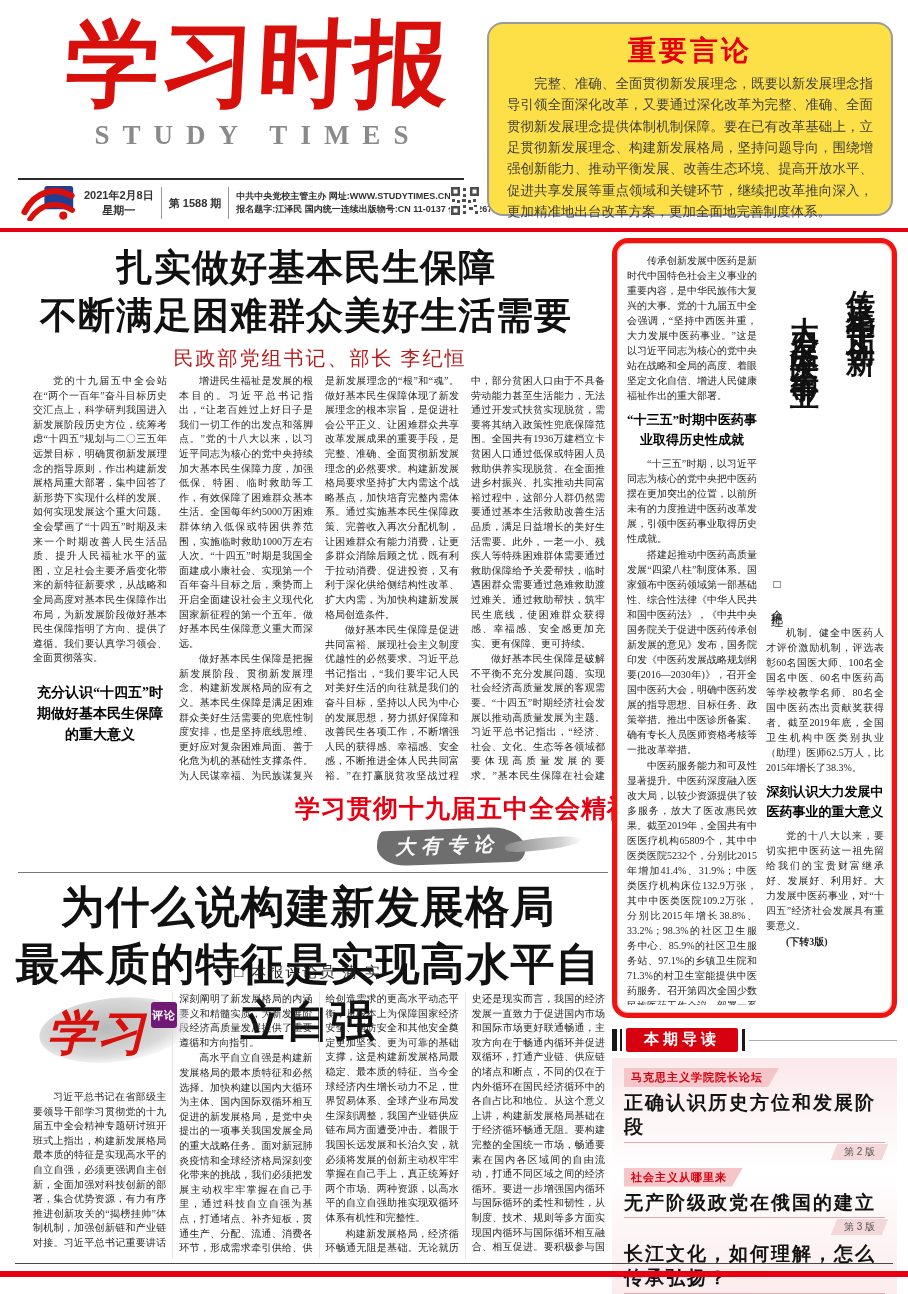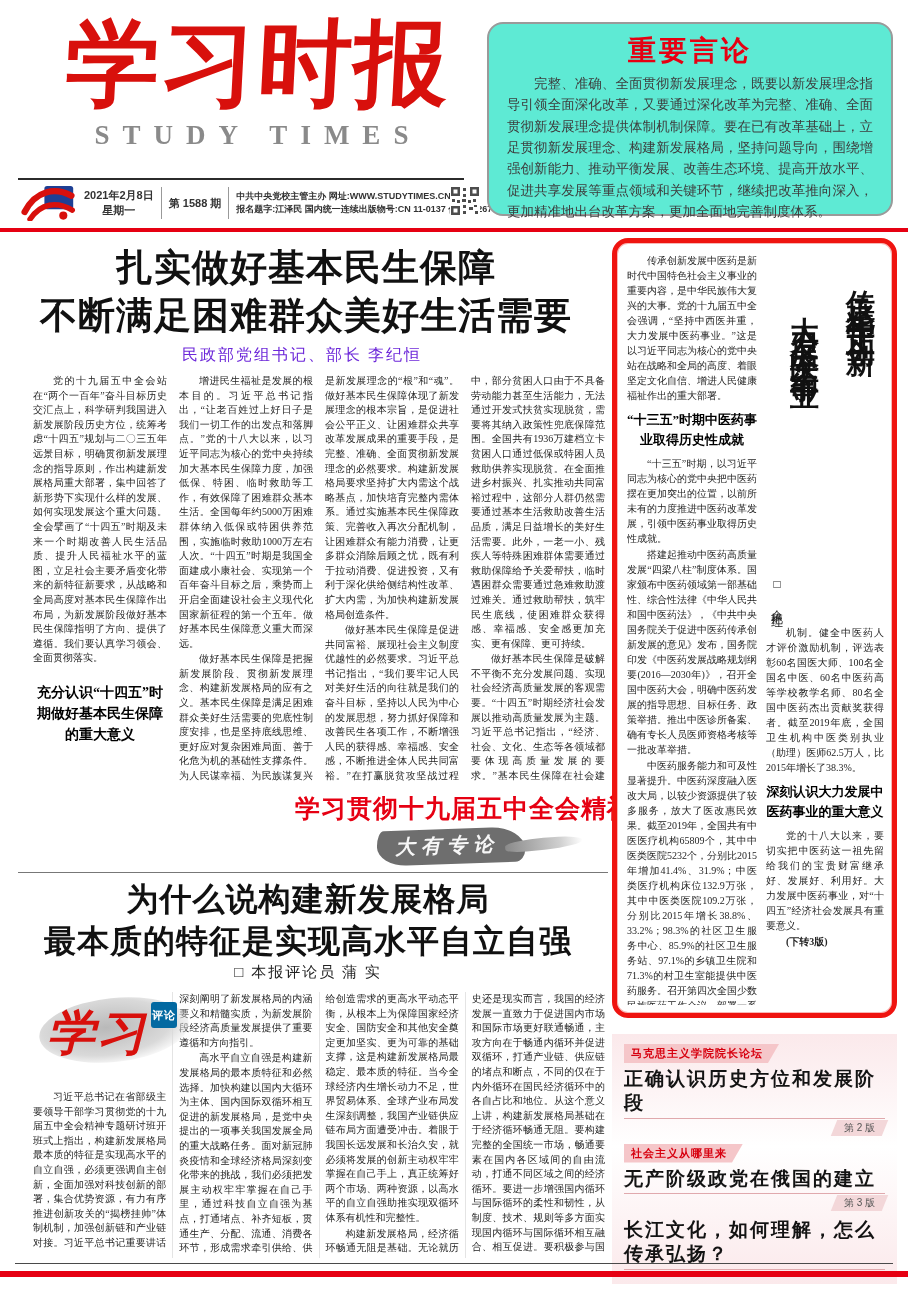--- a/index.html
+++ b/index.html
@@ -17,33 +17,33 @@
              display:flex; align-items:center; font-family:"Liberation Sans",sans-serif; }
   .sy-logo { width:56px; height:36px; margin-right:8px; flex:none; }
   .datecell { text-align:center; font-size:11px; font-weight:bold; color:#333; line-height:1.4; flex:none; }
   .vsep { width:1px; height:32px; background:#999; margin:0 7px; flex:none; }
   .issuecell { font-size:11px; font-weight:bold; color:#333; white-space:nowrap; flex:none; }
   .pubcell { font-size:9px; font-weight:bold; color:#333; line-height:1.5; white-space:nowrap; flex:none; }
   .qr { position:absolute; left:450px; top:186px; width:30px; height:30px; }
 
   
   .remarks { position:absolute; left:487px; top:22px; width:406px; height:194px;
-             border:2px solid #9a9a9a; border-radius:16px; padding:8px 18px 6px; background:#5eead4; }
+             border:2px solid #9a9a9a; border-radius:16px; padding:8px 18px 6px; background:#fde047; }
   .remarks-title { text-align:center; color:#e60012; font-size:28px; font-weight:bold;
                    letter-spacing:3px; font-family:"Liberation Sans",sans-serif; }
   .remarks-body { margin-top:3px; font-size:13.5px; line-height:1.58; color:#3d3d3d;
                   text-align:justify; text-indent:2em; }
 
   .toprule { position:absolute; left:0; top:228px; width:908px; height:4px; background:#e60012; }
 
   
   .h1 { position:absolute; left:8px; top:244px; width:596px; text-align:center;
         font-size:37px; font-weight:bold; color:#111; line-height:1.3; letter-spacing:1px; }
-  .byline1 { position:absolute; left:4px; top:345px; width:596px; text-align:center;
-             font-size:16px; color:#6d28d9; letter-spacing:2px; }
+  .byline1 { position:absolute; left:22px; top:345px; width:596px; text-align:center;
+             font-size:20px; color:#b91c1c; letter-spacing:2px; }
   .cols-main { position:absolute; left:33px; top:374px; width:572px; height:416px;
                column-count:4; column-gap:12px; column-fill:auto; overflow:hidden;
                font-size:10px; line-height:1.46; text-align:justify; color:#252525; }
   .bp { text-indent:2em; margin-bottom:1px; }
   .sub { font-weight:bold; font-size:14px; text-align:center; text-indent:0;
          line-height:1.5; margin:16px 0; color:#000; }
   .contmark { text-indent:2em; font-weight:bold; }
 
   
   .banner { position:absolute; left:295px; top:792px; width:312px; text-align:center; }
@@ -54,33 +54,33 @@
            padding:3px 26px 5px 18px; position:relative; transform:rotate(-2deg);
            border-radius:10px 46px 14px 40px / 22px 30px 16px 26px; }
   .brush::after { content:""; position:absolute; right:-58px; top:12px; width:78px; height:12px;
                   background:linear-gradient(90deg,#8a8a8a,#cfcfcf 70%,rgba(207,207,207,0));
                   border-radius:50% 60% 60% 40%; transform:rotate(-4deg); }
 
   .midrule { position:absolute; left:18px; top:872px; width:590px; height:1px; background:#777; }
 
   
   .h2 { position:absolute; left:10px; top:879px; width:596px; text-align:center;
-        font-size:32px; font-weight:bold; color:#111; line-height:1.3; letter-spacing:1px; }
+        font-size:44px; font-weight:bold; color:#111; line-height:1.3; letter-spacing:1px; }
   .byline2 { position:absolute; left:10px; top:963px; width:596px; text-align:center;
              font-size:15px; color:#222; letter-spacing:2px; }
   .cols-ed { position:absolute; left:33px; top:992px; width:572px; height:266px;
              column-count:4; column-gap:13px; column-rule:1px solid #e4e4e4; column-fill:auto;
              overflow:hidden; font-size:10px; line-height:1.46; text-align:justify; color:#252525; }
   .xp-logo { width:100%; height:92px; position:relative; margin-bottom:6px; }
   .xp-blob { position:absolute; left:6px; top:6px; width:150px; height:64px;
              background:radial-gradient(ellipse at 45% 45%, #b9b9b9 0%, #d9d9d9 55%, rgba(233,233,233,0) 78%);
              transform:rotate(-6deg); border-radius:50%; }
   .xp-cn { position:absolute; left:14px; top:6px; font-size:48px; font-weight:bold; color:#d8100c;
            font-style:italic; letter-spacing:2px; }
-  .xp-seal { position:absolute; left:118px; top:10px; width:26px; height:26px; background:#0369a1;
+  .xp-seal { position:absolute; left:118px; top:10px; width:26px; height:26px; background:#701a75;
              color:#fff; font-size:11px; font-weight:bold; display:flex; align-items:center;
              justify-content:center; letter-spacing:1px; border-radius:3px;
              font-family:"Liberation Sans",sans-serif; }
 
   
   .tcm { position:absolute; left:612px; top:238px; width:285px; height:780px; background:#fff;
          border:5px solid #ef1410; border-radius:16px; padding:10px 8px 8px 10px;
          box-shadow:0 0 0 1px #f8b7b5 inset; display:flex; gap:9px; overflow:hidden; }
   .tcm-colL { width:130px; flex:none; overflow:hidden; font-size:10px; line-height:1.5;
               text-align:justify; color:#252525; }
@@ -237,20 +237,27 @@
     <div>
         <p class="bp">机制。健全中医药人才评价激励机制，评选表彰60名国医大师、100名全国名中医、60名中医药高等学校教学名师、80名全国中医药杰出贡献奖获得者。截至2019年底，全国卫生机构中医类别执业（助理）医师62.5万人，比2015年增长了38.3%。</p>
         <p class="sub">深刻认识大力发展中医药事业的重大意义</p>
         <p class="bp">党的十八大以来，要切实把中医药这一祖先留给我们的宝贵财富继承好、发展好、利用好。大力发展中医药事业，对“十四五”经济社会发展具有重要意义。</p>
         <p class="contmark">(下转3版)</p>
       </div>
   </div>
 </div>
 
 <div class="guide">
+  <div class="guide-head">
+    <div class="gbar"></div>
+    <div class="gbar2"></div>
+    <div class="gtitle">本期导读</div>
+    <div class="gbar3"></div>
+    <div class="gline"></div>
+  </div>
   <div class="guide-panel">
     <div class="gitem">
       <span class="gtag">马克思主义学院院长论坛</span>
       <div class="gheadline">正确认识历史方位和发展阶段</div>
       <div class="gpagerow">
         <span class="gpage"><span>第 2 版</span></span>
       </div>
     </div>
     <div class="gitem">
       <span class="gtag">社会主义从哪里来</span>

